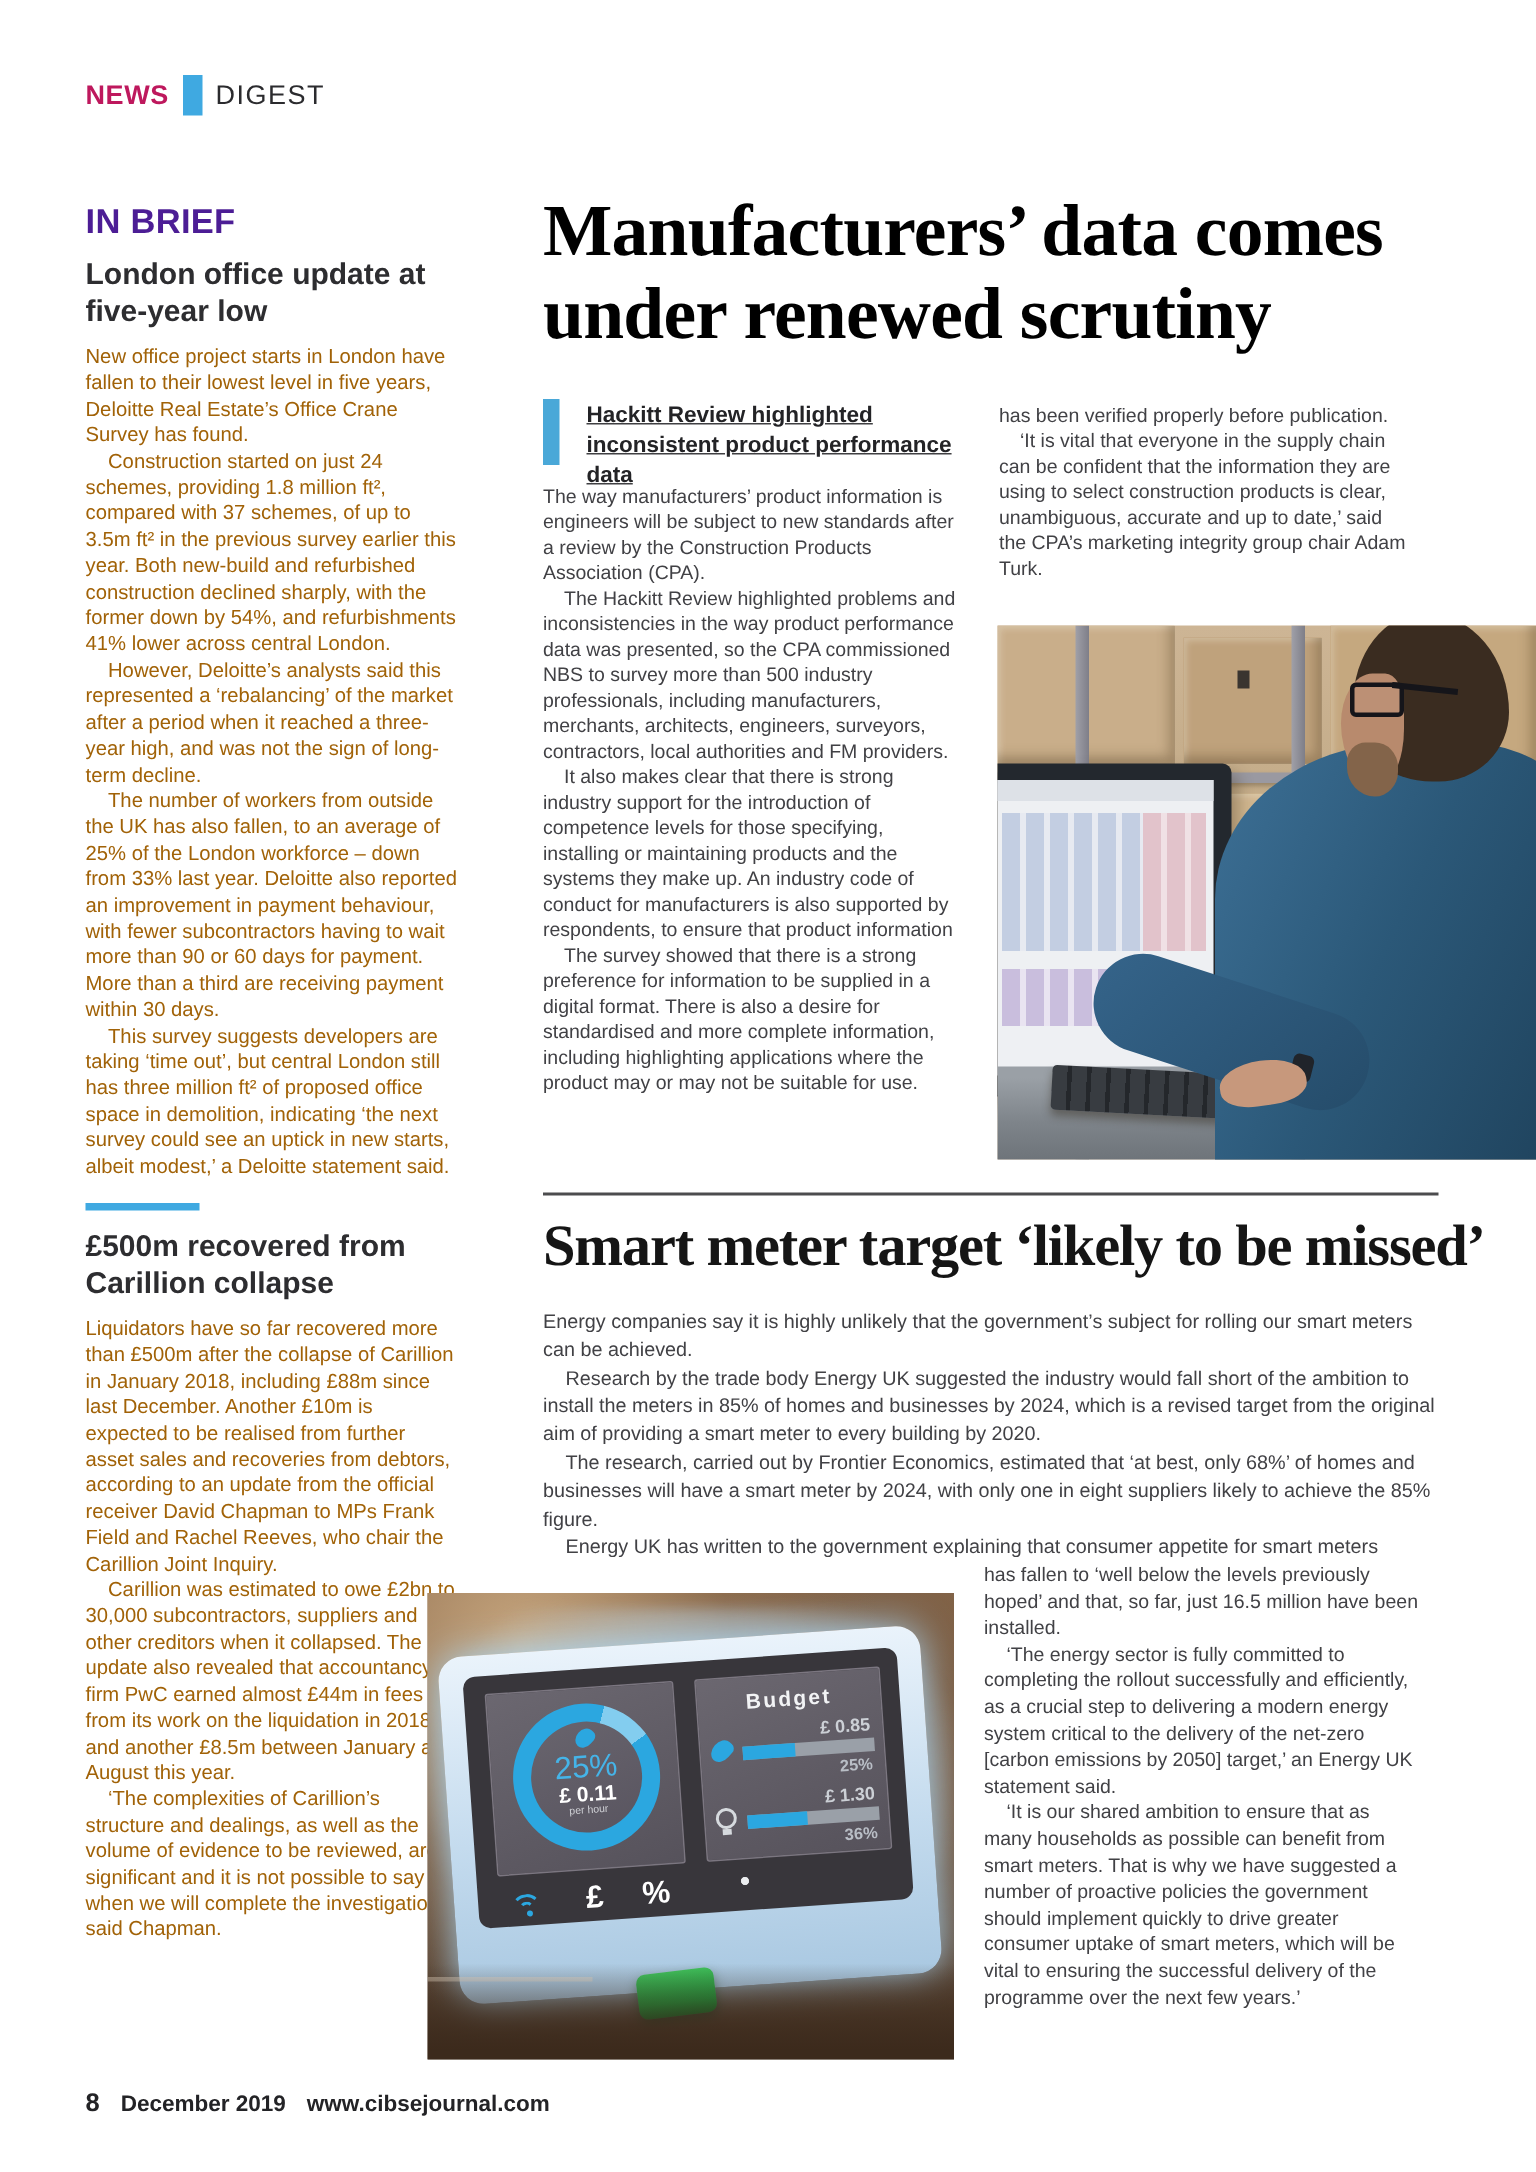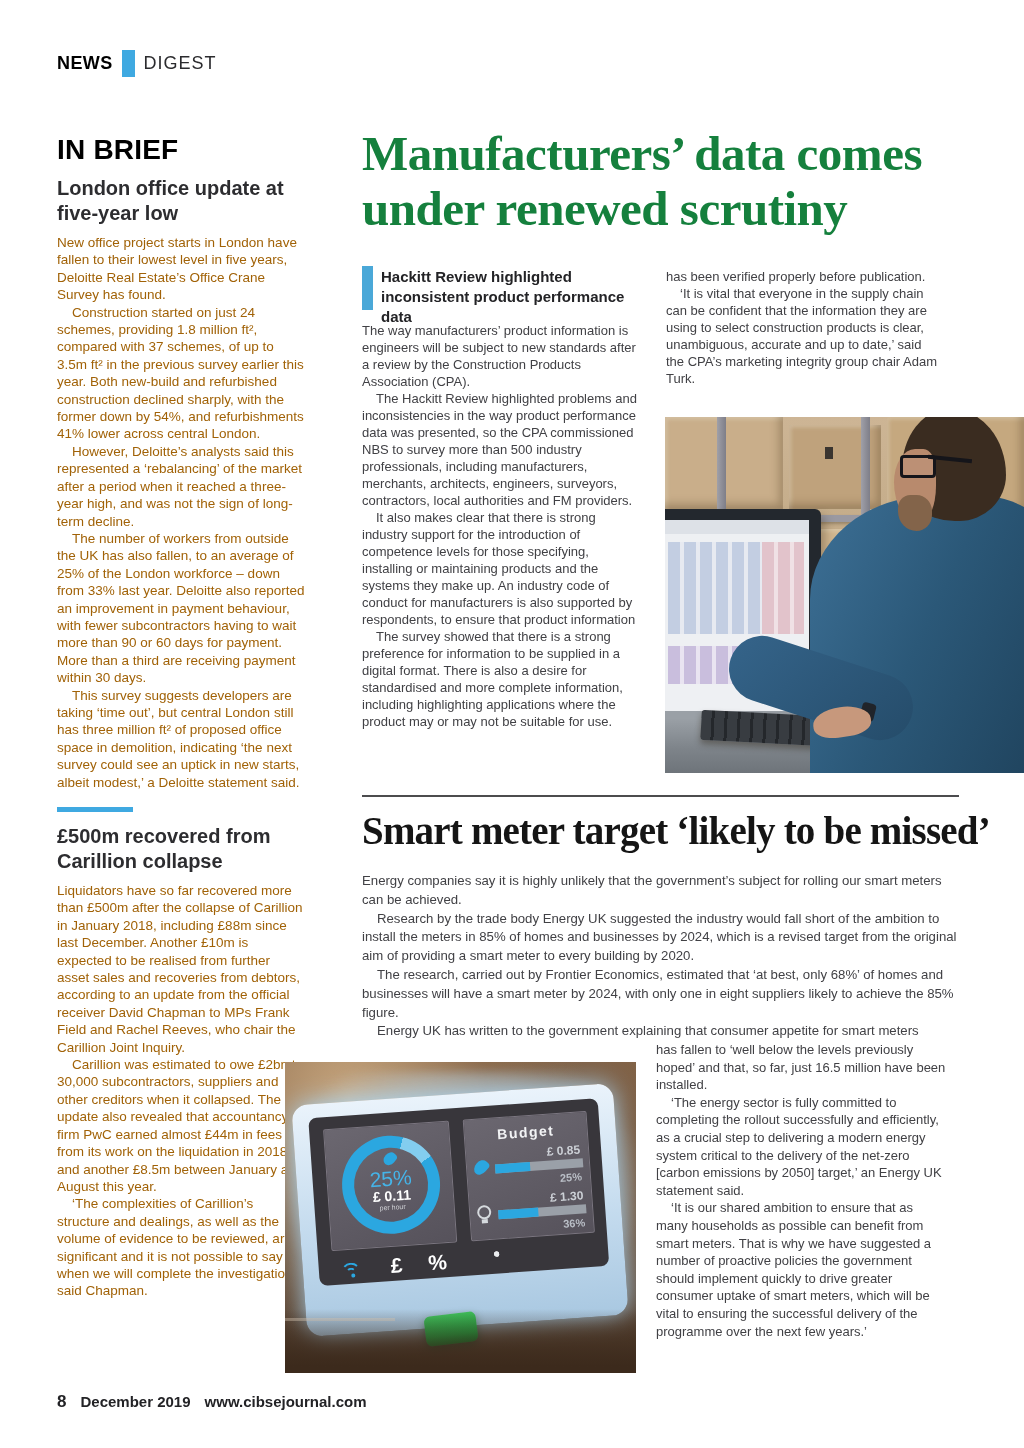--- a/index.html
+++ b/index.html
@@ -2,36 +2,36 @@
 <html><head>
 <meta charset="utf-8">
 <style>
   html,body{margin:0;padding:0;background:#e8e8e8;}
   .page{position:relative;width:1024px;height:1448px;background:#ffffff;overflow:hidden;
         font-family:"Liberation Sans", sans-serif;color:#3f3f42;margin:0 auto;}
   .abs{position:absolute;}
 
   
   .masthead{left:57px;top:50px;display:flex;align-items:center;gap:9px;}
-  .masthead .news{font-size:18px;font-weight:700;color:#000000;letter-spacing:.4px;}
+  .masthead .news{font-size:18px;font-weight:700;color:#be185d;letter-spacing:.4px;}
   .masthead .bar{width:13px;height:27px;background:#3fa9e1;}
   .masthead .digest{font-size:18px;font-weight:400;color:#2b2b2e;letter-spacing:1px;}
 
   
   .sidebar{left:57px;top:134px;width:248px;}
-  .inbrief{font-size:28px;font-weight:800;color:#000000;letter-spacing:.2px;margin:0 0 10px 0;}
+  .inbrief{font-size:23px;font-weight:800;color:#4c1d95;letter-spacing:.2px;margin:0 0 10px 0;}
   .side-title{font-size:20px;font-weight:700;color:#2d2d30;line-height:25px;margin:0 0 8px 0;}
   .sidebar p{font-size:13.5px;line-height:17.4px;margin:0;color:#a16207;}
   .sidebar p + p{text-indent:15px;}
   .accent-rule{width:76px;height:5px;background:#3fa9e1;margin:16px 0 12px 0;}
 
   
   .headline1{left:362px;top:126px;width:590px;font-family:"Liberation Serif","DejaVu Serif",serif;
-             font-weight:700;font-size:49px;line-height:55px;color:#15803d;letter-spacing:-.5px;margin:0;}
-  .standfirst{left:362px;top:266px;width:292px;display:flex;gap:8px;}
+             font-weight:700;font-size:49px;line-height:55px;color:#000000;letter-spacing:-.5px;margin:0;}
+  .standfirst{left:362px;top:266px;width:292px;display:flex;gap:18px;text-decoration:underline;}
   .standfirst .bar{flex:0 0 11px;height:44px;background:#4aa8d8;}
   .standfirst .txt{font-size:15px;font-weight:700;line-height:20px;color:#232326;padding-top:1px;}
   .col{width:276px;}
   .col p{font-size:13px;line-height:17px;margin:0;color:#414145;}
   .col p + p{text-indent:14px;}
   .col1{left:362px;top:322px;}
   .col2{left:666px;top:268px;}
 
   
   .photo1{left:665px;top:417px;width:359px;height:356px;overflow:hidden;

